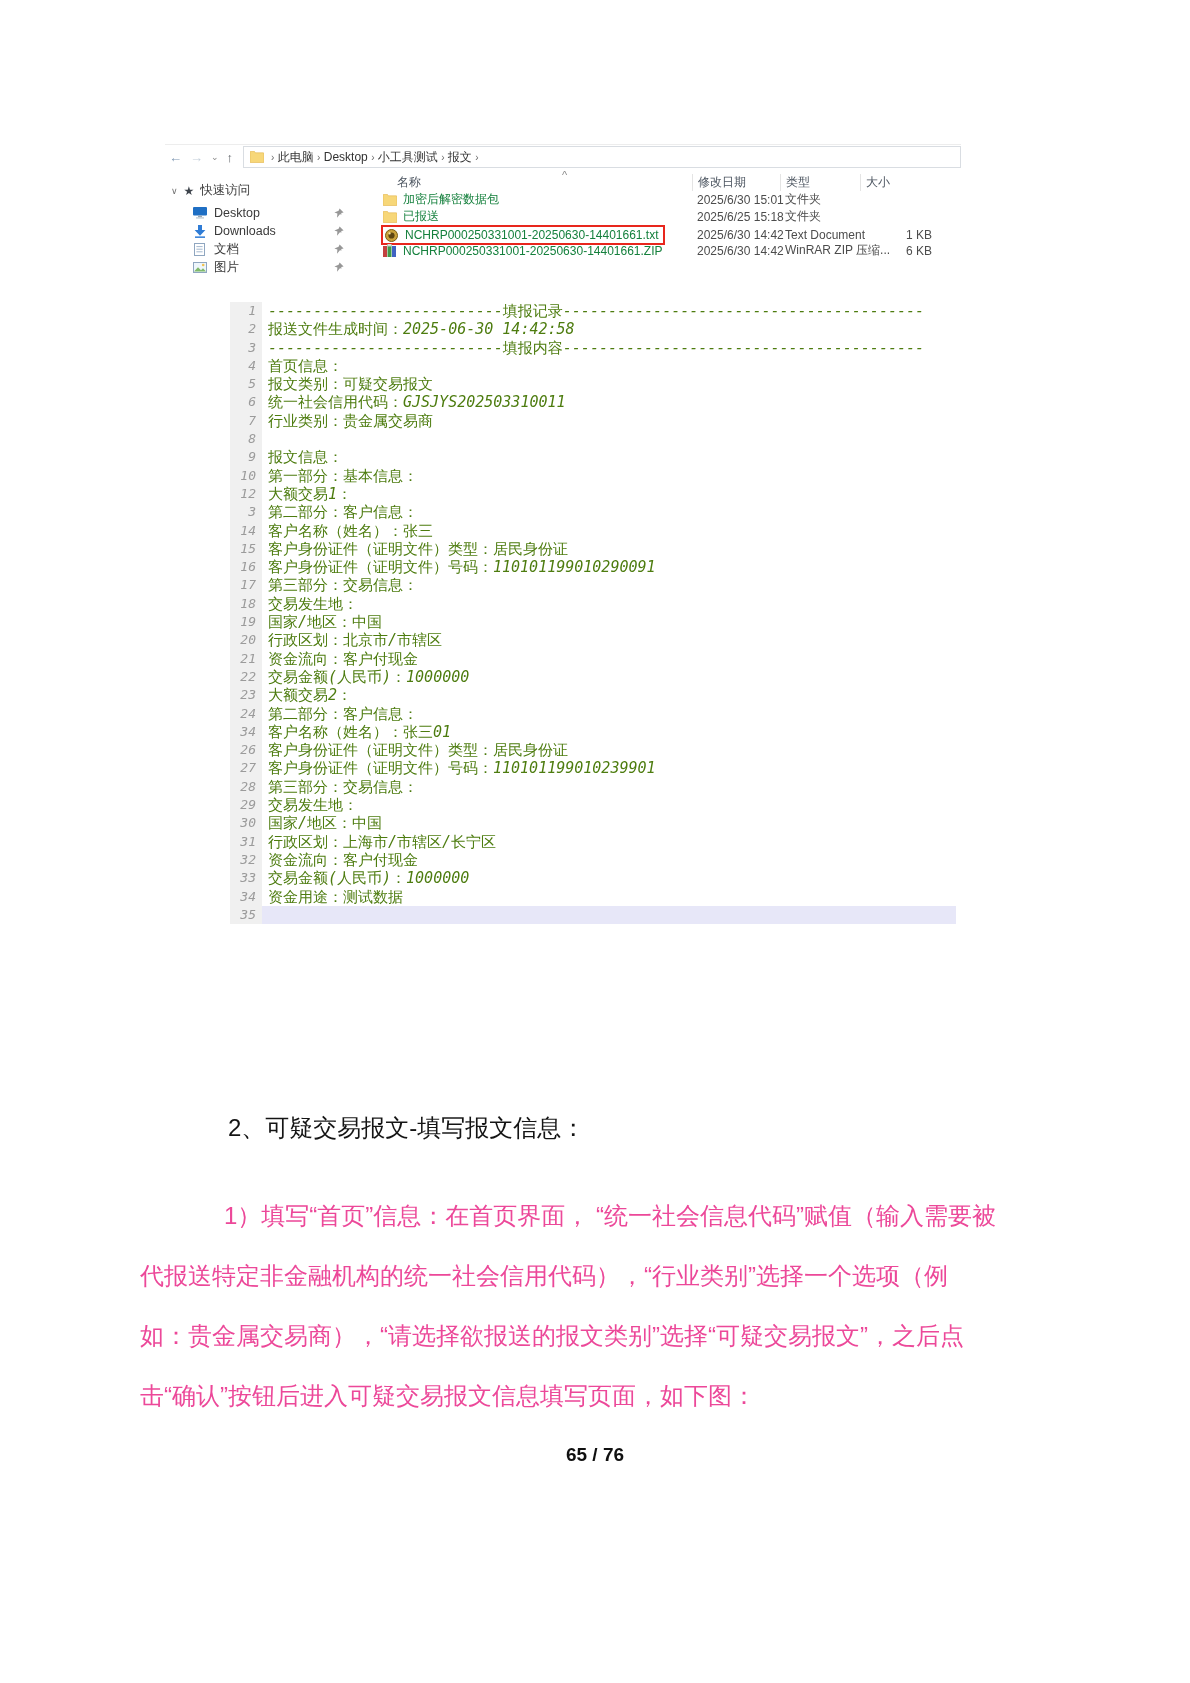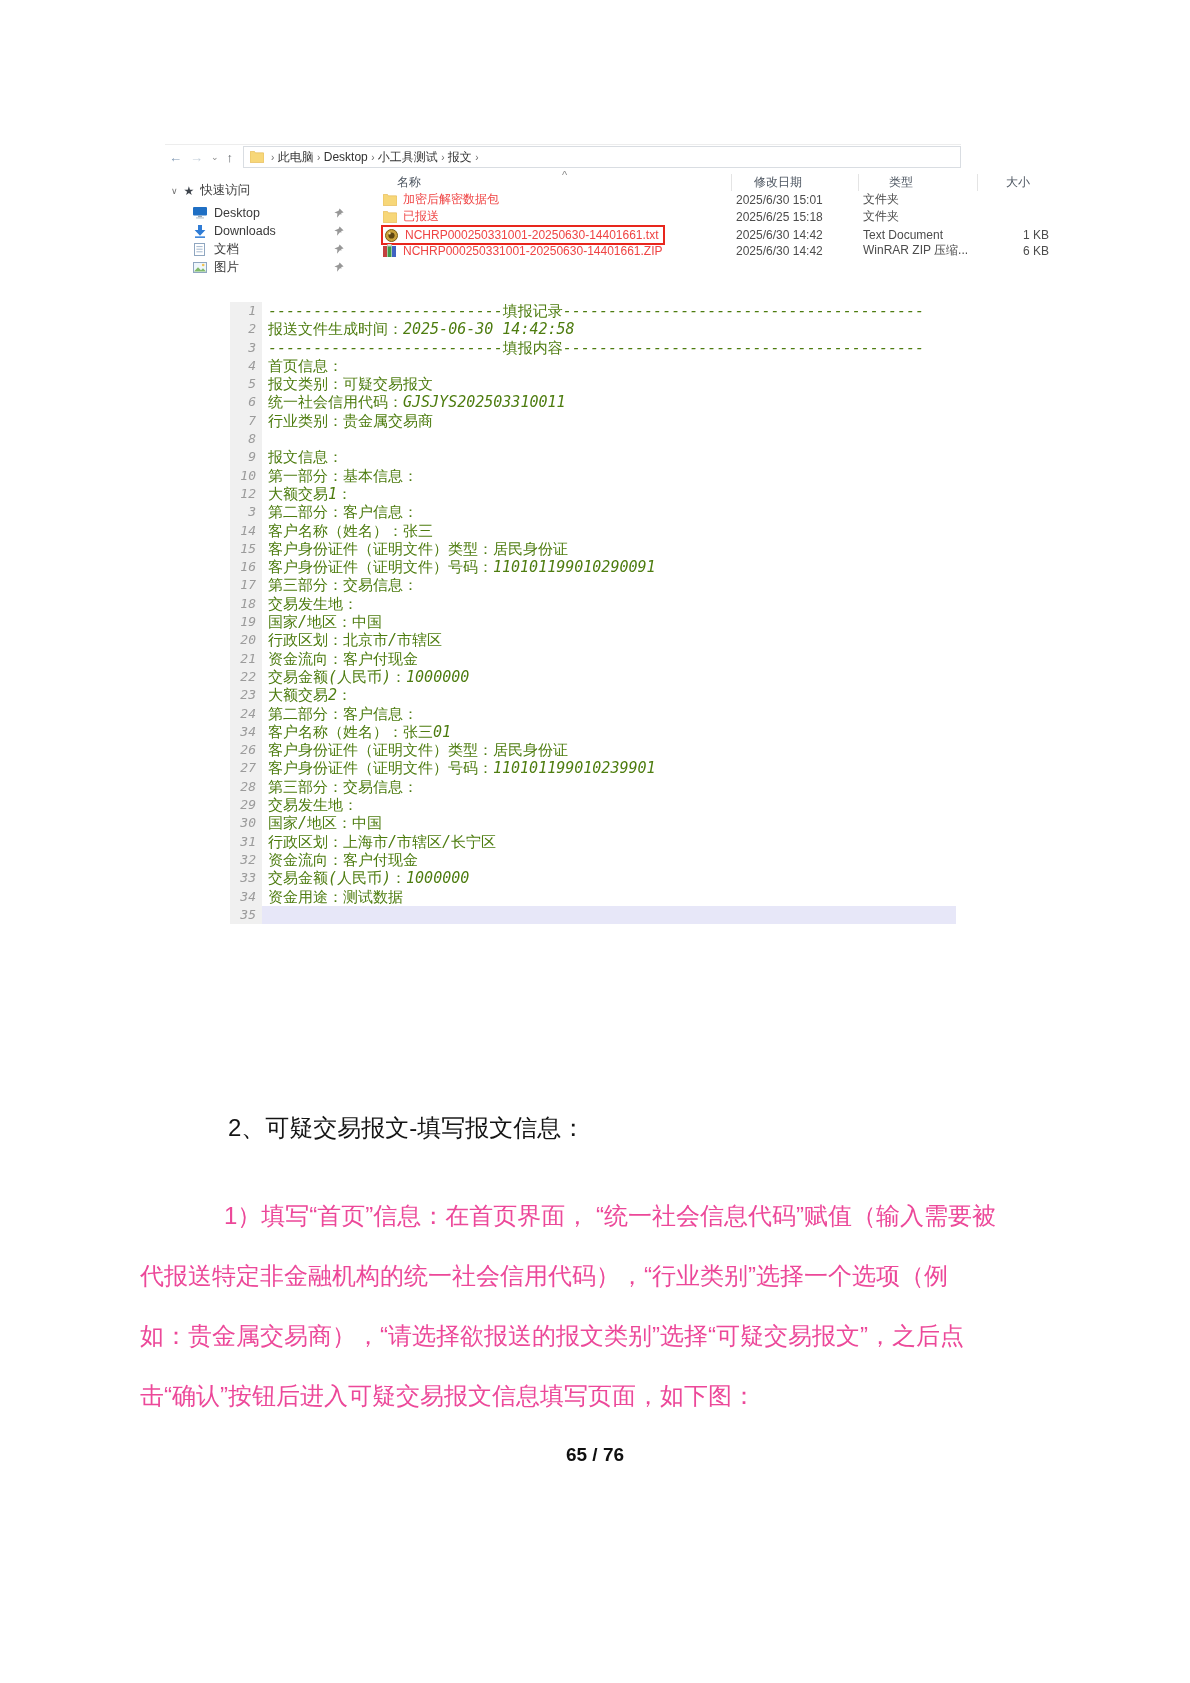--- a/index.html
+++ b/index.html
@@ -20,28 +20,28 @@
   .addr .sep{color:#6b6b6b;font-size:10px;}
   .exp-body{display:flex;}
   .sidebar{width:215px;font-size:12.5px;color:#3a3a3a;flex:none;}
   .qa{display:flex;align-items:center;gap:6px;margin:13px 0 5px 6px;}
   .qa .chev{color:#707070;font-size:9px;}
   .qa .star{color:#3d434b;font-size:12px;}
   .side-item{display:flex;align-items:center;gap:7px;height:18px;padding-left:27px;position:relative;}
   .side-item .pin{position:absolute;right:36px;top:4px;line-height:0;}
   .sicon{display:inline-flex;line-height:0;width:15px;justify-content:center;}
   .filearea{flex:1;font-size:12px;position:relative;}
-  .fcols{display:grid;grid-template-columns:312px 88px 80px 76px;gap:39px;}
+  .fcols{display:grid;grid-template-columns:312px 88px 80px 76px;}
   .fhead{height:18px;margin-top:4px;color:#4c5560;position:relative;align-items:center;}
   .fhead .h{padding-left:5px;white-space:nowrap;}
   .fhead .h.hname{padding-left:17px;position:relative;}
-  .fhead .h + .h{border-left:1px solid #e4e4e4;text-align:center;}
+  .fhead .h + .h{border-left:1px solid #e4e4e4;}
   .sortcaret{position:absolute;left:182px;top:-5px;color:#8a8a8a;font-size:11px;}
   .frow{height:17px;align-items:center;color:#474747;}
-  .fname{display:flex;align-items:center;gap:6px;padding-left:2px;white-space:nowrap;color:#ef4444;}
+  .fname{display:flex;align-items:center;gap:6px;padding-left:2px;white-space:nowrap;color:#15803d;}
   .fname .nm{font-size:12px;}
   .ficon{display:inline-flex;line-height:0;width:15px;justify-content:center;flex:none;}
   .hl{display:inline-flex;align-items:center;gap:6px;border:2px solid #e8261d;height:16px;
       padding:0 4px 0 1px;margin-left:-1px;}
   .fdate,.ftype{padding-left:5px;color:#4c4c4c;white-space:nowrap;}
   .fsize{text-align:right;padding-right:4px;color:#4c4c4c;white-space:nowrap;}
   
   .editor{position:absolute;left:230px;top:302px;width:726px;font-size:15px;line-height:18.3px;}
   .eline{display:flex;height:18.3px;}
   .gut{width:32px;flex:none;background:#f0f0f0;color:#9b9b9b;font-style:italic;text-align:right;

